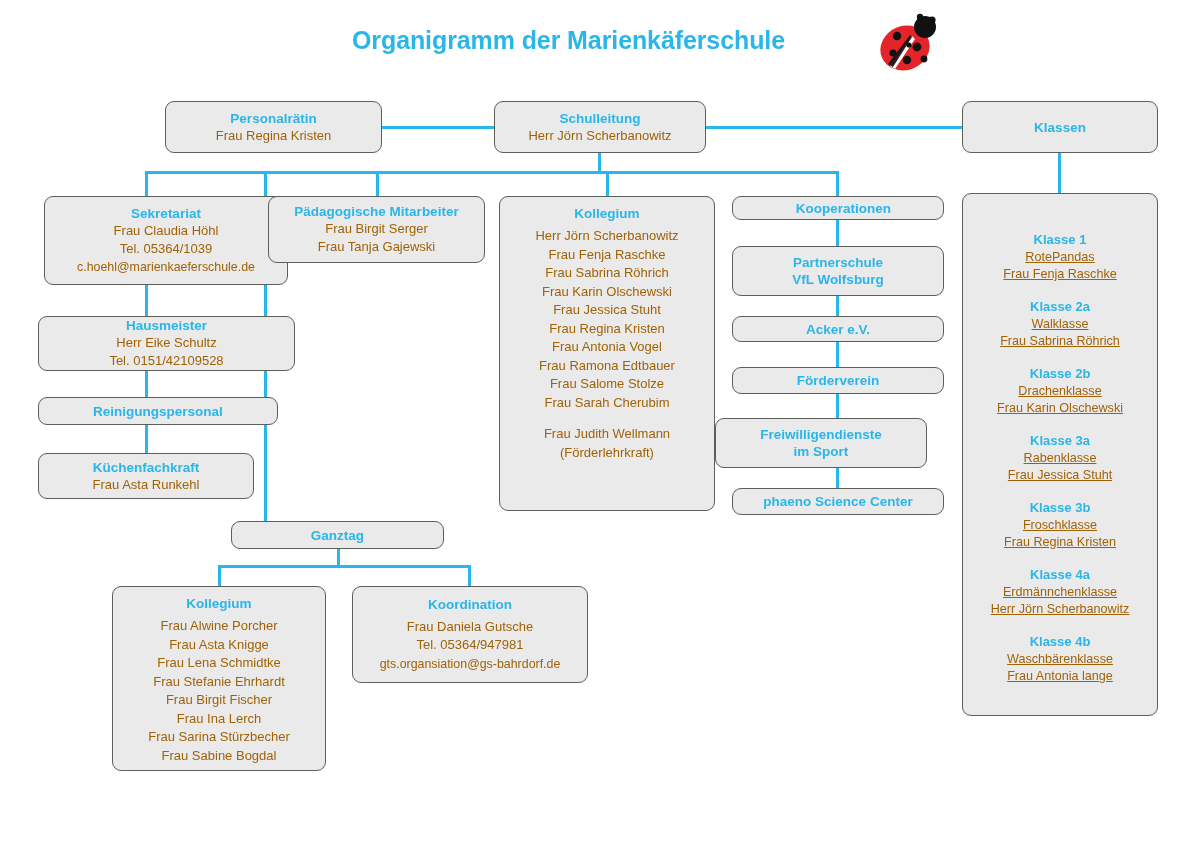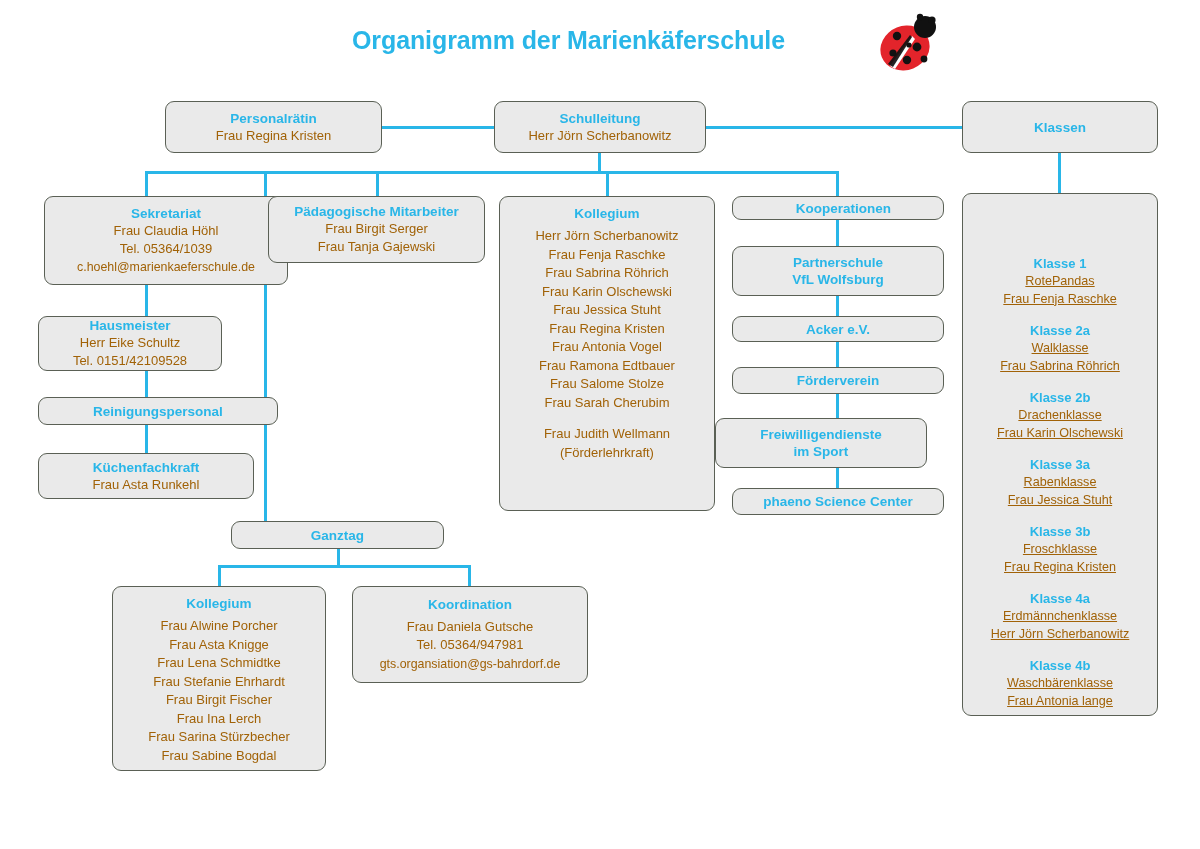--- a/index.html
+++ b/index.html
@@ -124,21 +124,21 @@
     <div class="hd">Klassen</div>
   </div>
 
   <div class="box" style="left:38px;top:196px;width:244px;height:89px;margin-left:6px;">
     <div class="hd">Sekretariat</div>
     <div class="sub">Frau Claudia Höhl</div>
     <div class="sub">Tel. 05364/1039</div>
     <div class="sub small">c.hoehl@marienkaeferschule.de</div>
   </div>
 
-  <div class="box" style="left:38px;top:316px;width:184px;height:55px;">
+  <div class="box" style="left:38px;top:316px;width:257px;height:55px;">
     <div class="hd">Hausmeister</div>
     <div class="sub">Herr Eike Schultz</div>
     <div class="sub">Tel. 0151/42109528</div>
   </div>
 
   <div class="box" style="left:38px;top:397px;width:240px;height:28px;align-items:center;">
     <div class="hd">Reinigungspersonal</div>
   </div>
 
   <div class="box" style="left:38px;top:453px;width:216px;height:46px;">
@@ -190,21 +190,21 @@
 
   <div class="box cooplist" style="left:715px;top:418px;width:212px;height:50px;">
     <div class="hd">Freiwilligendienste</div>
     <div class="hd">im Sport</div>
   </div>
 
   <div class="box cooplist" style="left:732px;top:488px;width:212px;height:27px;">
     <div class="hd">phaeno Science Center</div>
   </div>
 
-  <div class="box" style="left:962px;top:193px;width:196px;height:523px;justify-content:flex-end;padding-top:12px;">
+  <div class="box" style="left:962px;top:193px;width:196px;height:523px;justify-content:center;padding-top:12px;">
     <div class="klassen-inner">
       <div class="kgroup">
         <div class="hd">Klasse 1</div>
         <div class="sub">RotePandas</div>
         <div class="sub">Frau Fenja Raschke</div>
       </div>
       <div class="kgroup">
         <div class="hd">Klasse 2a</div>
         <div class="sub">Walklasse</div>
         <div class="sub">Frau Sabrina Röhrich</div>

